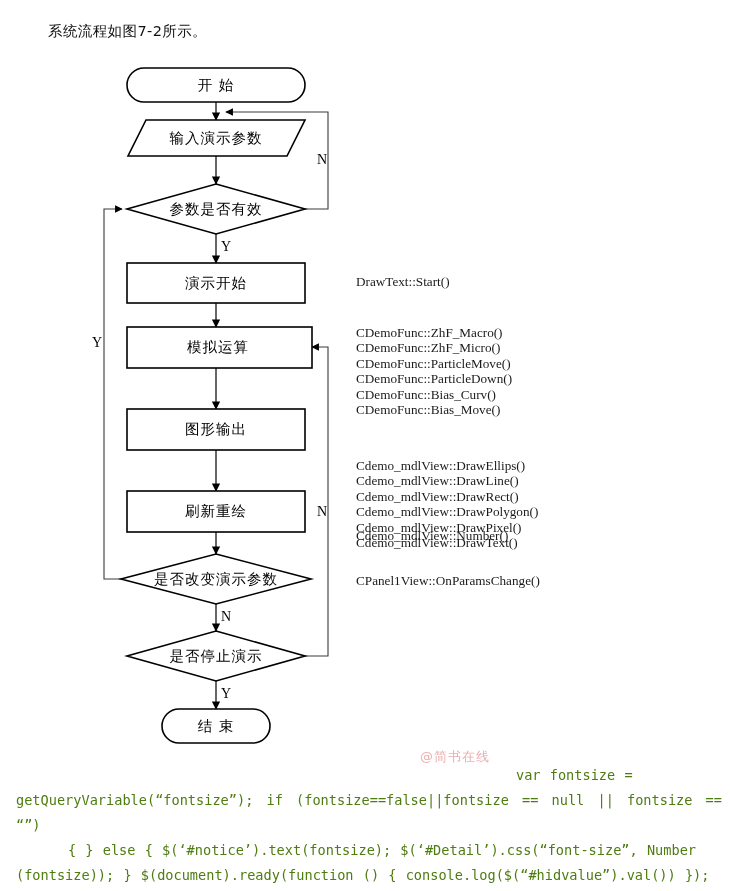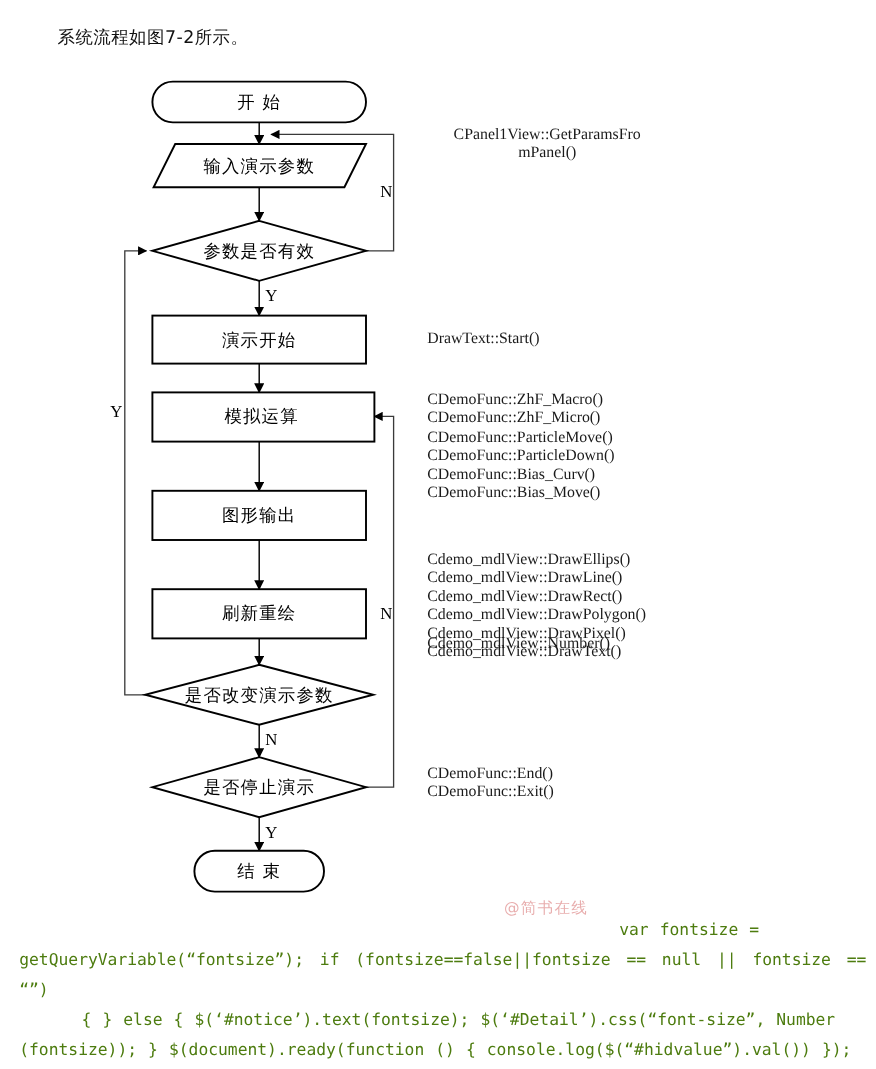--- a/index.html
+++ b/index.html
@@ -214,32 +214,31 @@
     </g>
 
     <text class="branch-label" x="322" y="161">N</text>
     <text class="branch-label" x="226" y="248">Y</text>
     <text class="branch-label" x="97" y="344">Y</text>
     <text class="branch-label" x="322" y="513">N</text>
     <text class="branch-label" x="226" y="618">N</text>
     <text class="branch-label" x="226" y="695">Y</text>
   </svg>
 
-  <div class="annotation ann-center" style="left:356px; top:104px; width:200px;">CPanel1View::GetParamsFro<br>mPanel()</div>
 
   <div class="annotation" style="left:356px; top:274px;">DrawText::Start()</div>
 
   <div class="annotation" style="left:356px; top:325px;">CDemoFunc::ZhF_Macro()<br>CDemoFunc::ZhF_Micro()<br>CDemoFunc::ParticleMove()<br>CDemoFunc::ParticleDown()<br>CDemoFunc::Bias_Curv()<br>CDemoFunc::Bias_Move()</div>
 
   <div class="annotation" style="left:356px; top:458px;">Cdemo_mdlView::DrawEllips()<br>Cdemo_mdlView::DrawLine()<br>Cdemo_mdlView::DrawRect()<br>Cdemo_mdlView::DrawPolygon()<br>Cdemo_mdlView::DrawPixel()<br>Cdemo_mdlView::DrawText()</div>
 
   <div class="annotation" style="left:356px; top:528px;">Cdemo_mdlView::Number()</div>
 
-
-  <div class="annotation" style="left:356px; top:636px;">CDemoFunc::End()<br>CDemoFunc::Exit()</div>
+  <div class="annotation" style="left:356px; top:573px;">CPanel1View::OnParamsChange()</div>
+
 
   <div class="watermark">@简书在线</div>
 
   <div class="code-block">
     <div class="code-line code-line-1">var fontsize =</div>
     <div class="code-line">getQueryVariable(“fontsize”); if (fontsize==false||fontsize == null || fontsize == “”)</div>
     <div class="code-line code-line-2">{ } else { $(‘#notice’).text(fontsize); $(‘#Detail’).css(“font-size”, Number</div>
     <div class="code-line">(fontsize)); } $(document).ready(function () { console.log($(“#hidvalue”).val()) });</div>
   </div>
 

